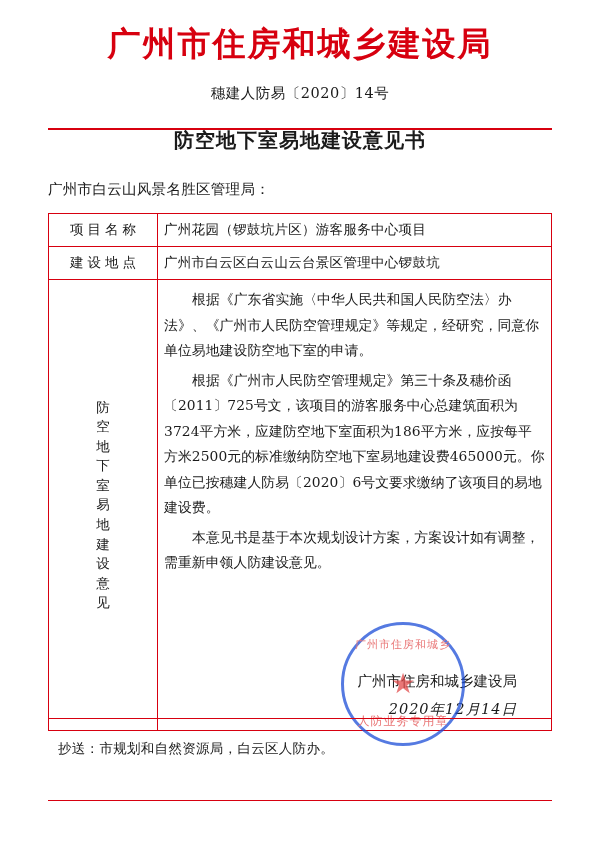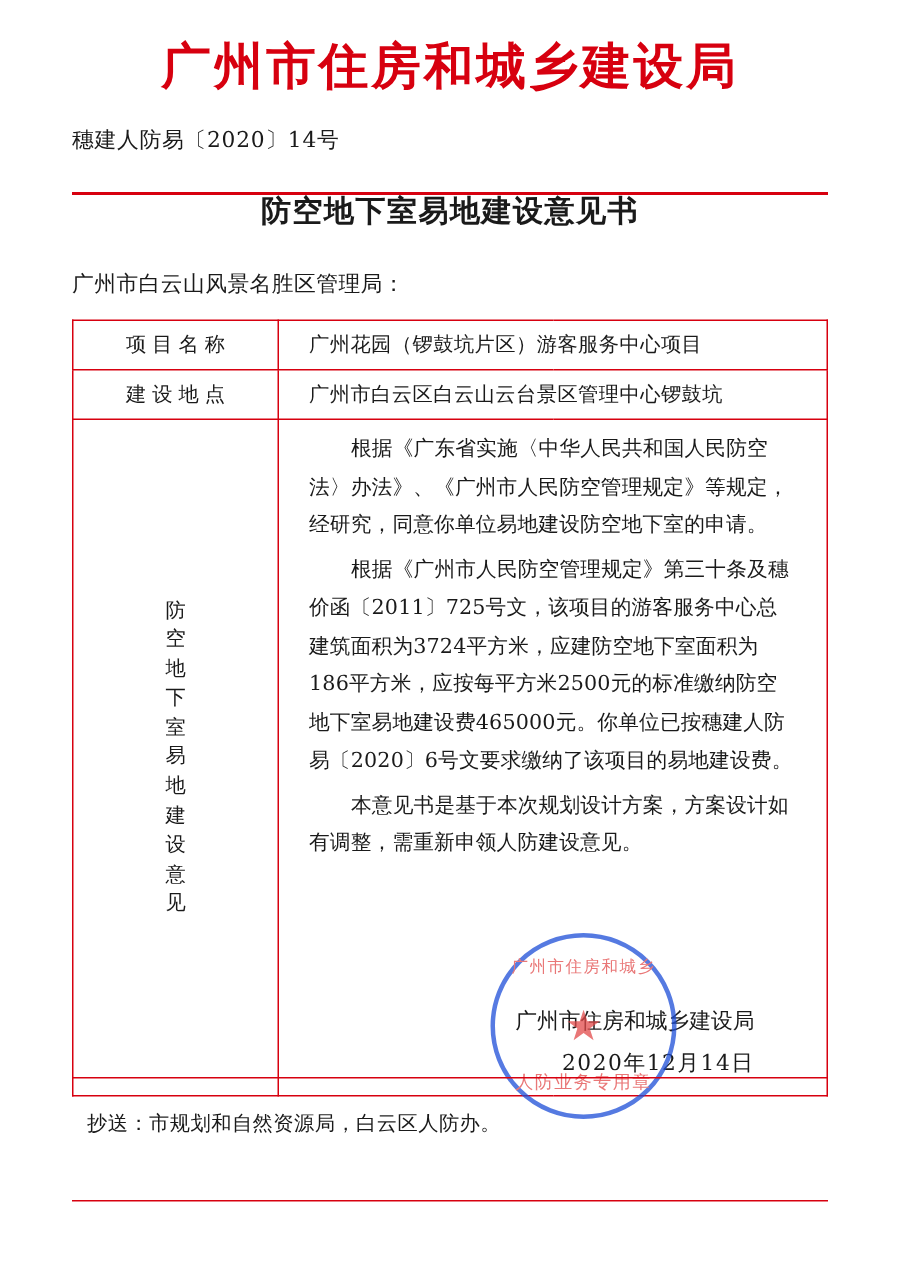--- a/index.html
+++ b/index.html
@@ -28,21 +28,21 @@
     color: #d7000f;
     font-family: "DejaVu Serif", "Liberation Serif", serif;
     font-weight: bold;
     font-size: 33px;
     letter-spacing: 2px;
     padding-top: 26px;
     line-height: 1.1;
     white-space: nowrap;
   }
   .doc-number {
-    text-align: left;
+    text-align: center;
     font-size: 14.5px;
     color: #1a1a1a;
     margin-top: 22px;
     font-family: "DejaVu Serif", "Liberation Serif", serif;
     letter-spacing: 0.5px;
   }
   .red-rule {
     width: 504px;
     height: 2px;
     background: #d7000f;
@@ -78,21 +78,21 @@
   table.info {
     border-collapse: collapse;
     width: 504px;
     margin-top: 14px;
     table-layout: fixed;
   }
   table.info td {
     border: 1px solid #d7000f;
     font-size: 13.5px;
     font-family: "DejaVu Serif", "Liberation Serif", serif;
-    padding: 7px 20px;
+    padding: 7px 6px;
     vertical-align: middle;
   }
   td.label {
     width: 96px;
     text-align: center;
     letter-spacing: 4px;
     text-indent: 4px;
   }
   td.value {
     padding-left: 12px;
@@ -126,20 +126,21 @@
     margin-top: 92px;
     text-align: right;
     padding-right: 28px;
     font-family: "DejaVu Serif", "Liberation Serif", serif;
     font-size: 14.5px;
     line-height: 1.9;
     position: relative;
   }
   .sign-date {
     letter-spacing: 1px;
+    font-style: italic;
   }
   
   .seal {
     position: absolute;
     width: 118px;
     height: 118px;
     right: 80px;
     top: -46px;
     border: 3px solid #1d4ed8;
     border-radius: 50%;

